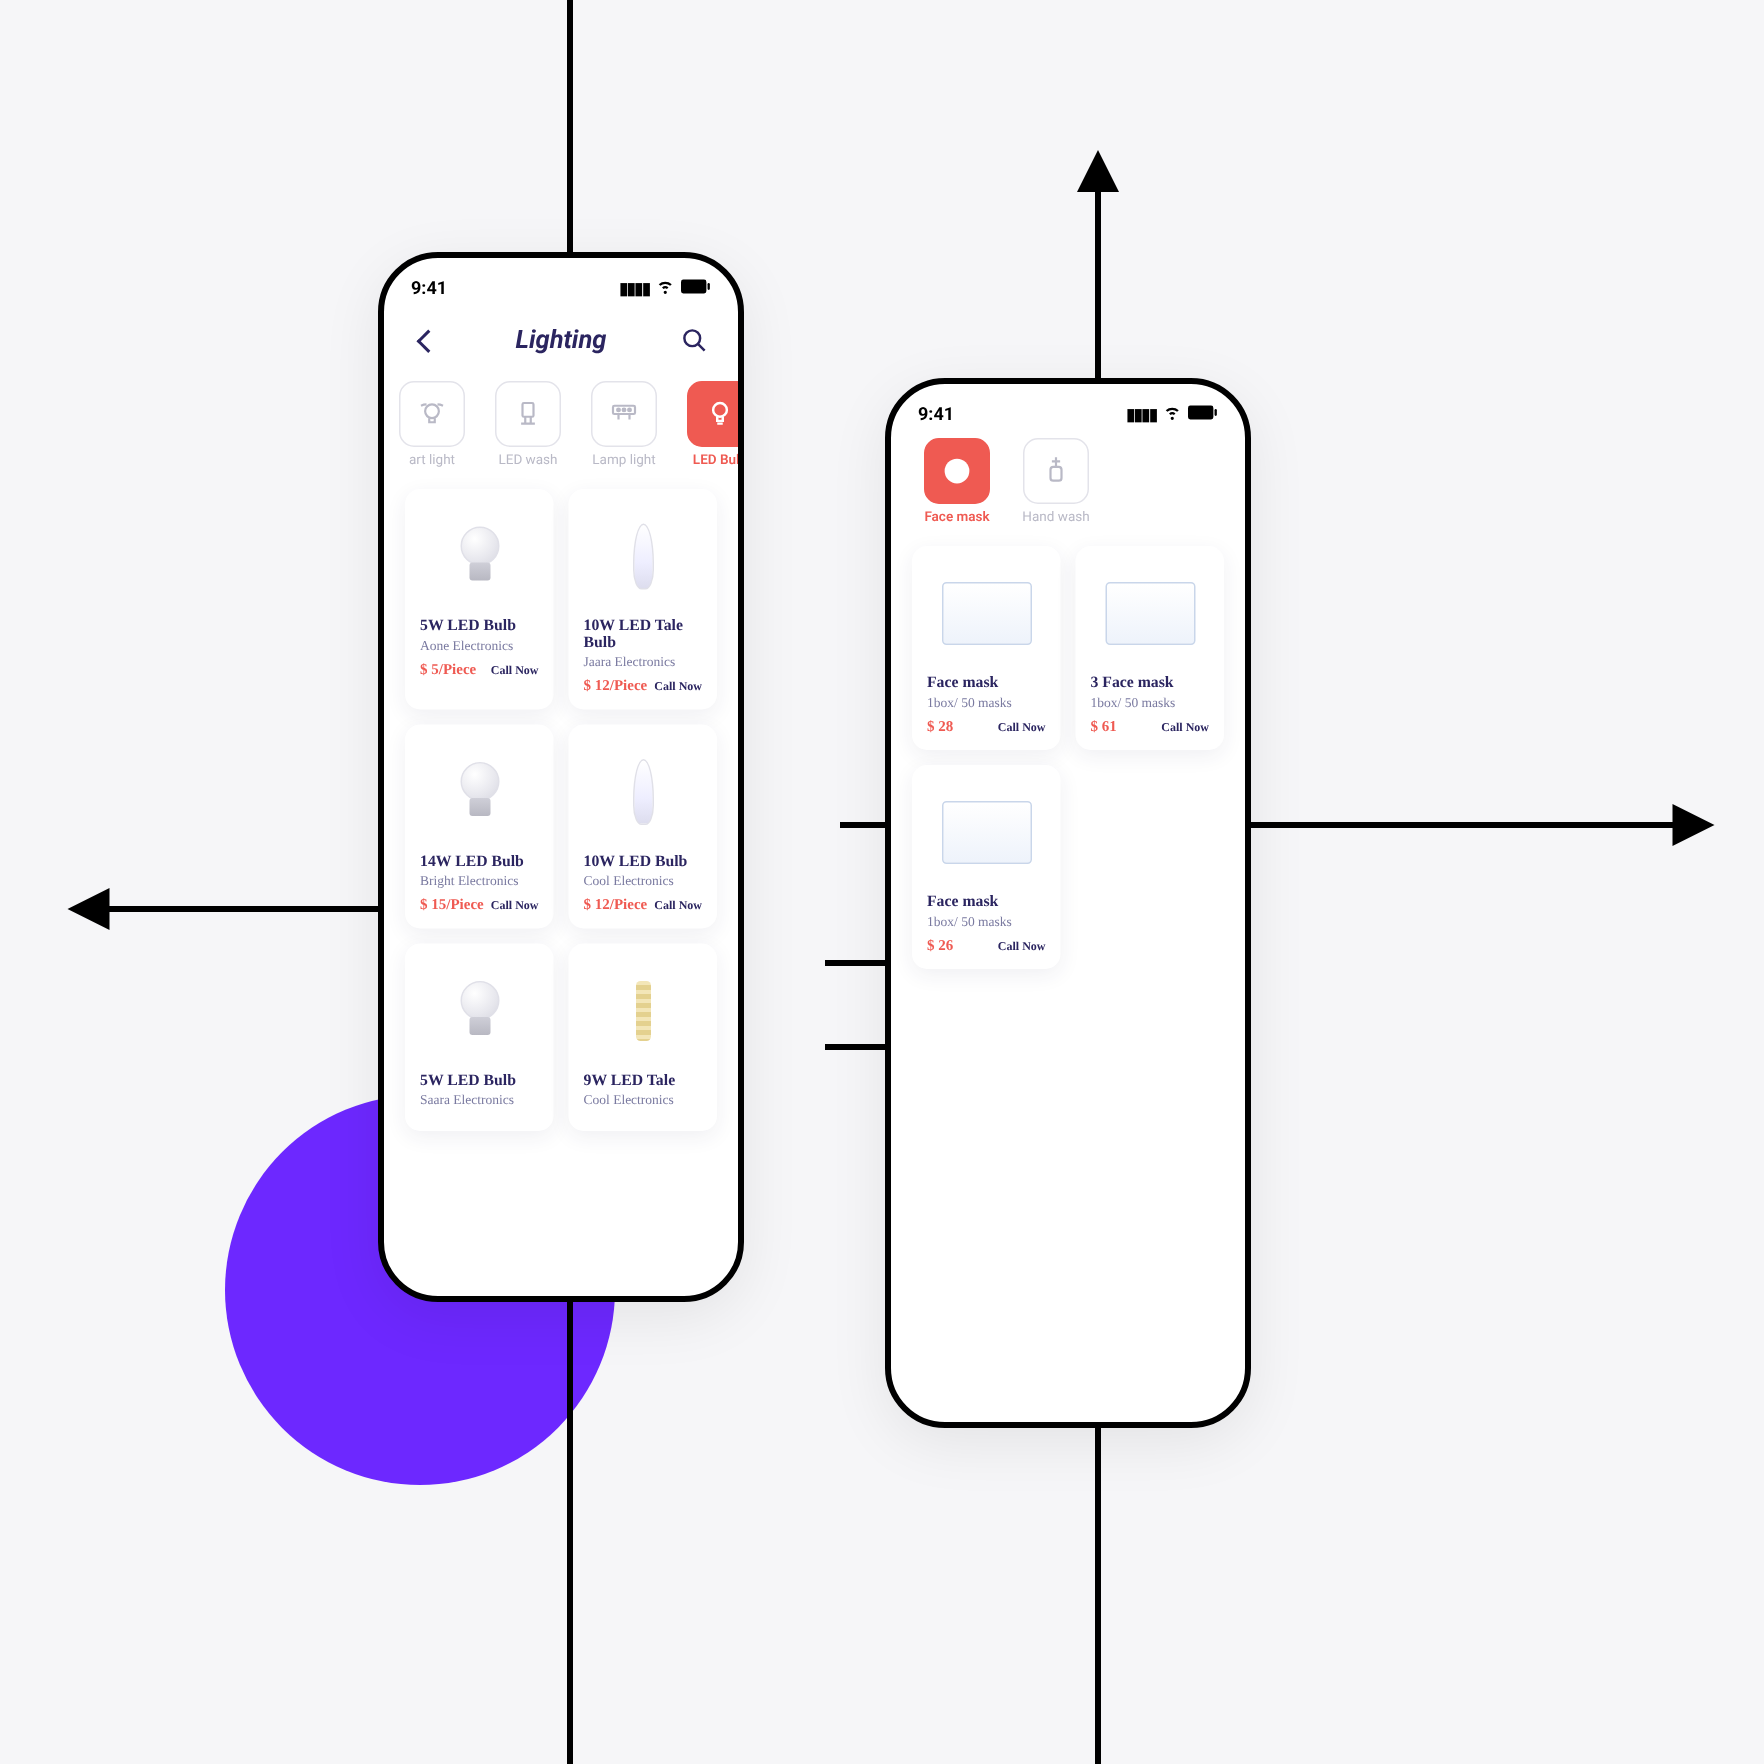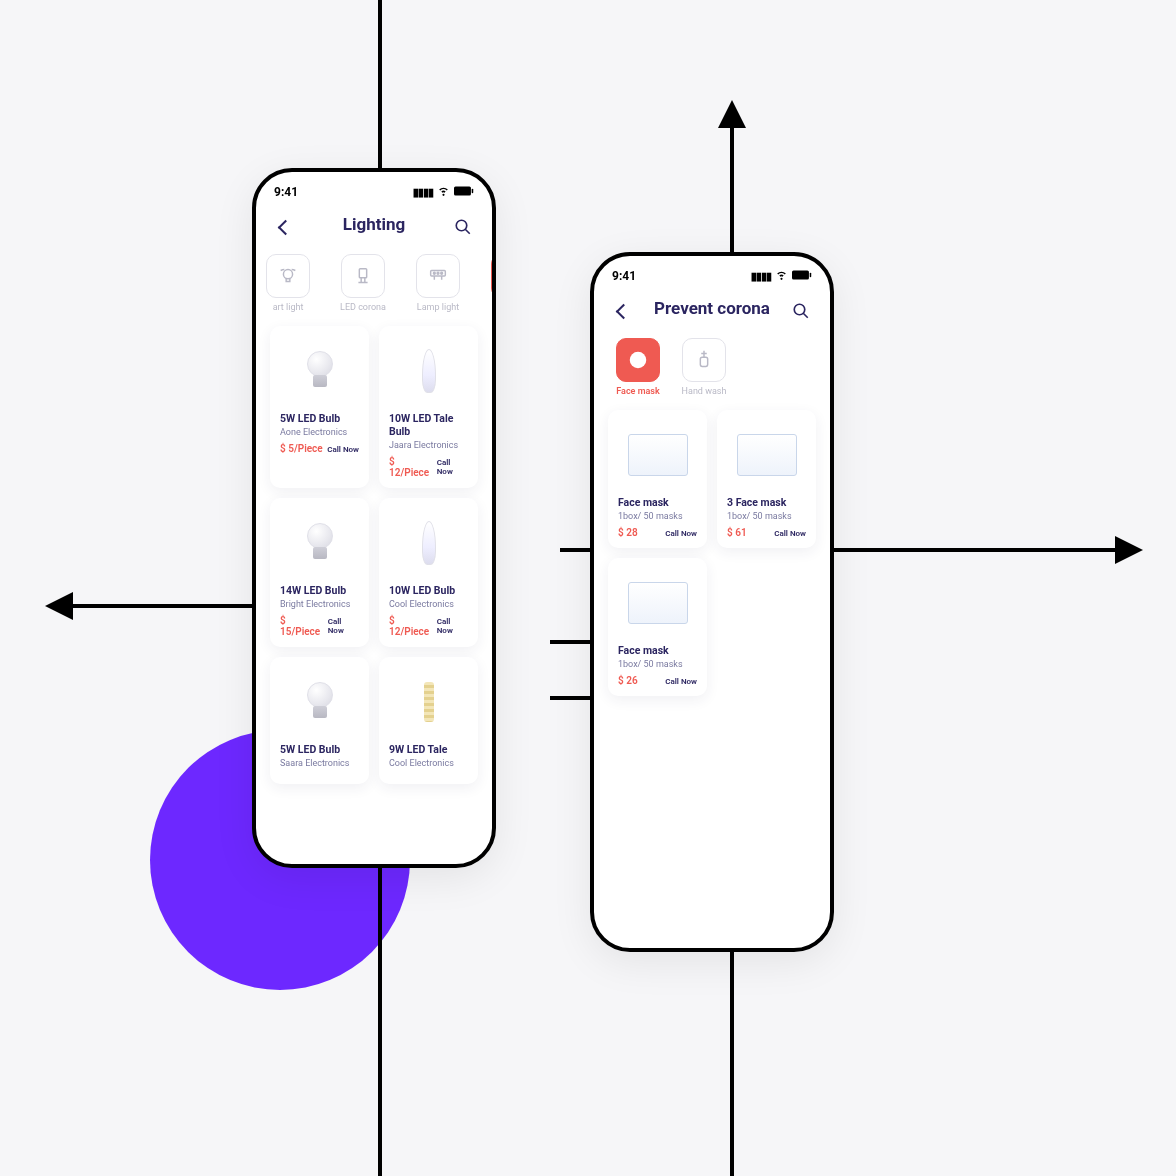--- a/index.html
+++ b/index.html
@@ -81,22 +81,24 @@
     align-items: center;
     padding: 12px 18px 6px;
     font-size: 12px;
     font-weight: 700;
   }
   .status-icons { display: flex; gap: 4px; align-items: center; }
   .sig { font-size: 11px; letter-spacing:-1px;}
 
   .navbar {
     display: flex;
+    align-items: center;
     justify-content: space-between;
     padding: 8px 16px 12px;
+    font-style: italic;
   }
   .nav-title {
     font-size: 17px;
     font-weight: 700;
     color: #2b2560;
   }
   .nav-btn {
     width: 26px; height: 26px;
     display: flex; align-items: center; justify-content: center;
     color: #2b2560;
@@ -107,21 +109,21 @@
     width: 9px; height: 9px;
     border-left: 2.5px solid #2b2560;
     border-bottom: 2.5px solid #2b2560;
     transform: rotate(45deg);
   }
   .search-ic svg { width: 18px; height: 18px; stroke: #2b2560; }
 
   
   .cats {
     display: flex;
-    gap: 19px;
+    gap: 8px;
     padding: 2px 0 10px 4px;
     overflow: hidden;
   }
   .cat {
     flex: 0 0 auto;
     width: 56px;
     text-align: center;
   }
   .cat .box {
     width: 44px; height: 44px;
@@ -145,20 +147,21 @@
   .cat.active .lbl { color: #ef5a52; font-weight:600; }
 
   .cat svg { width: 22px; height: 22px; }
 
   
   .grid {
     display: grid;
     grid-template-columns: 1fr 1fr;
     gap: 10px;
     padding: 4px 14px 14px;
+    font-family: Liberation Serif, serif;
   }
   .card {
     background: #fff;
     border-radius: 10px;
     box-shadow: 0 4px 14px rgba(40,40,80,0.07);
     padding: 10px 10px 10px;
     display: flex;
     flex-direction: column;
   }
   .card .img {
@@ -308,21 +311,21 @@
         </div>
         <div class="lbl">art light</div>
       </div>
       <div class="cat">
         <div class="box">
           <svg viewBox="0 0 24 24" fill="none" stroke="currentColor" stroke-width="1.6">
             <rect x="8" y="4" width="8" height="10" rx="1"></rect>
             <path d="M10 14v5M14 14v5M7 19h10"></path>
           </svg>
         </div>
-        <div class="lbl">LED corona</div>
+        <div class="lbl">LED wash</div>
       </div>
       <div class="cat">
         <div class="box">
           <svg viewBox="0 0 24 24" fill="none" stroke="currentColor" stroke-width="1.6">
             <rect x="4" y="6" width="16" height="6" rx="1"></rect>
             <circle cx="8" cy="9" r="1" fill="currentColor"></circle>
             <circle cx="12" cy="9" r="1" fill="currentColor"></circle>
             <circle cx="16" cy="9" r="1" fill="currentColor"></circle>
             <path d="M8 12v4M16 12v4"></path>
           </svg>
@@ -439,30 +442,20 @@
       </span>
       <span>
         <svg viewBox="0 0 26 12" width="20" height="10">
             <rect x="0" y="0" width="22" height="12" rx="2" fill="#000"></rect>
             <rect x="23" y="3" width="2" height="6" rx="1" fill="#000"></rect>
           </svg>
       </span>
     </span>
   </div>
 
-  <div class="navbar">
-    <div class="nav-btn chev-left"></div>
-    <div class="nav-title">Prevent corona</div>
-    <div class="nav-btn search-ic">
-      <svg viewBox="0 0 24 24" fill="none" stroke-width="2.2">
-          <circle cx="10" cy="10" r="7"></circle>
-          <line x1="15" y1="15" x2="21" y2="21"></line>
-        </svg>
-    </div>
-  </div>
 
   <div class="cats2" id="cats2">
       <div class="cat active">
         <div class="box">
           <svg viewBox="0 0 24 24" fill="currentColor">
             <circle cx="12" cy="12" r="9" fill="currentColor"></circle>
             <ellipse cx="12" cy="14" rx="6" ry="4" fill="#fff"></ellipse>
             <circle cx="9" cy="9" r="1.3" fill="#fff"></circle>
             <circle cx="15" cy="9" r="1.3" fill="#fff"></circle>
           </svg>

